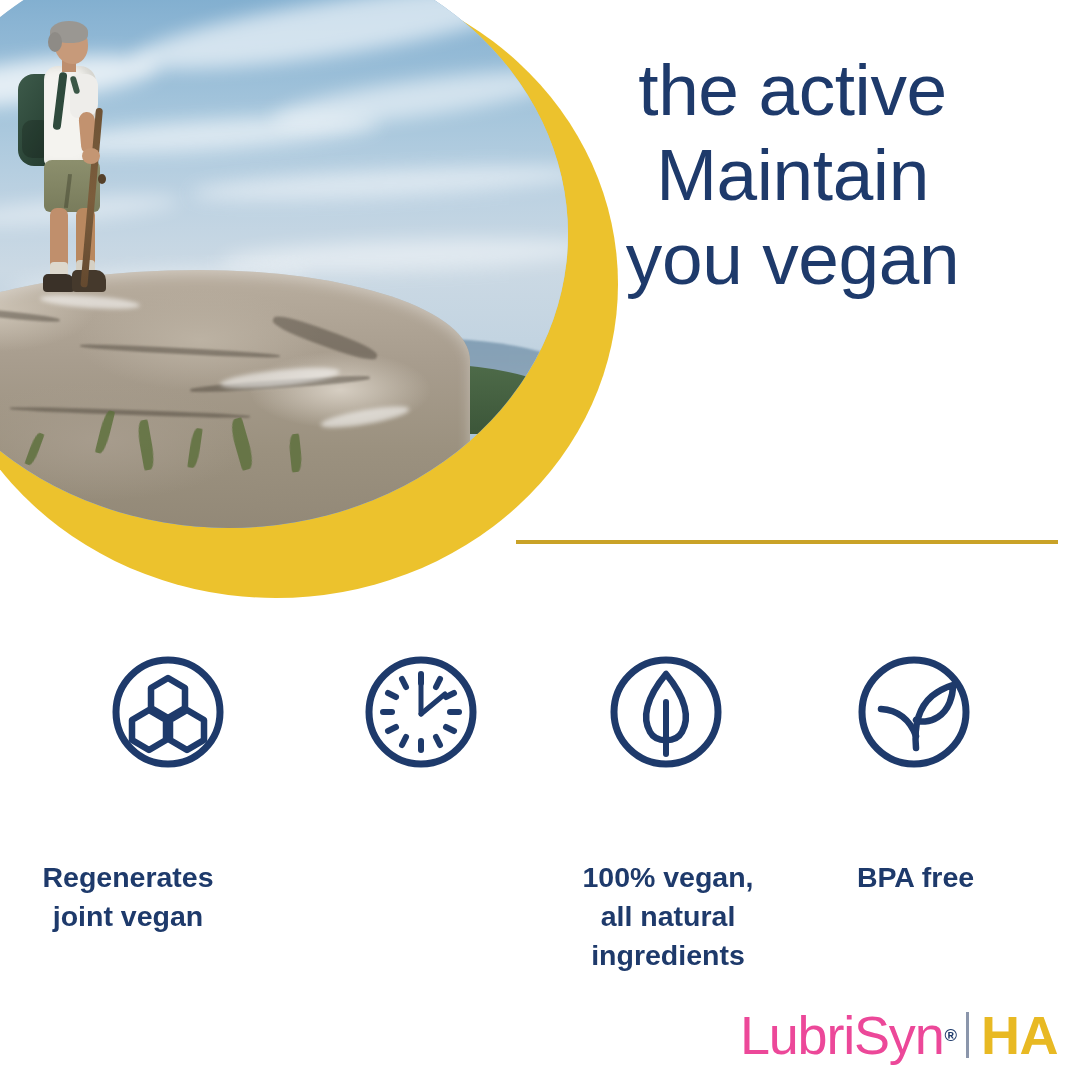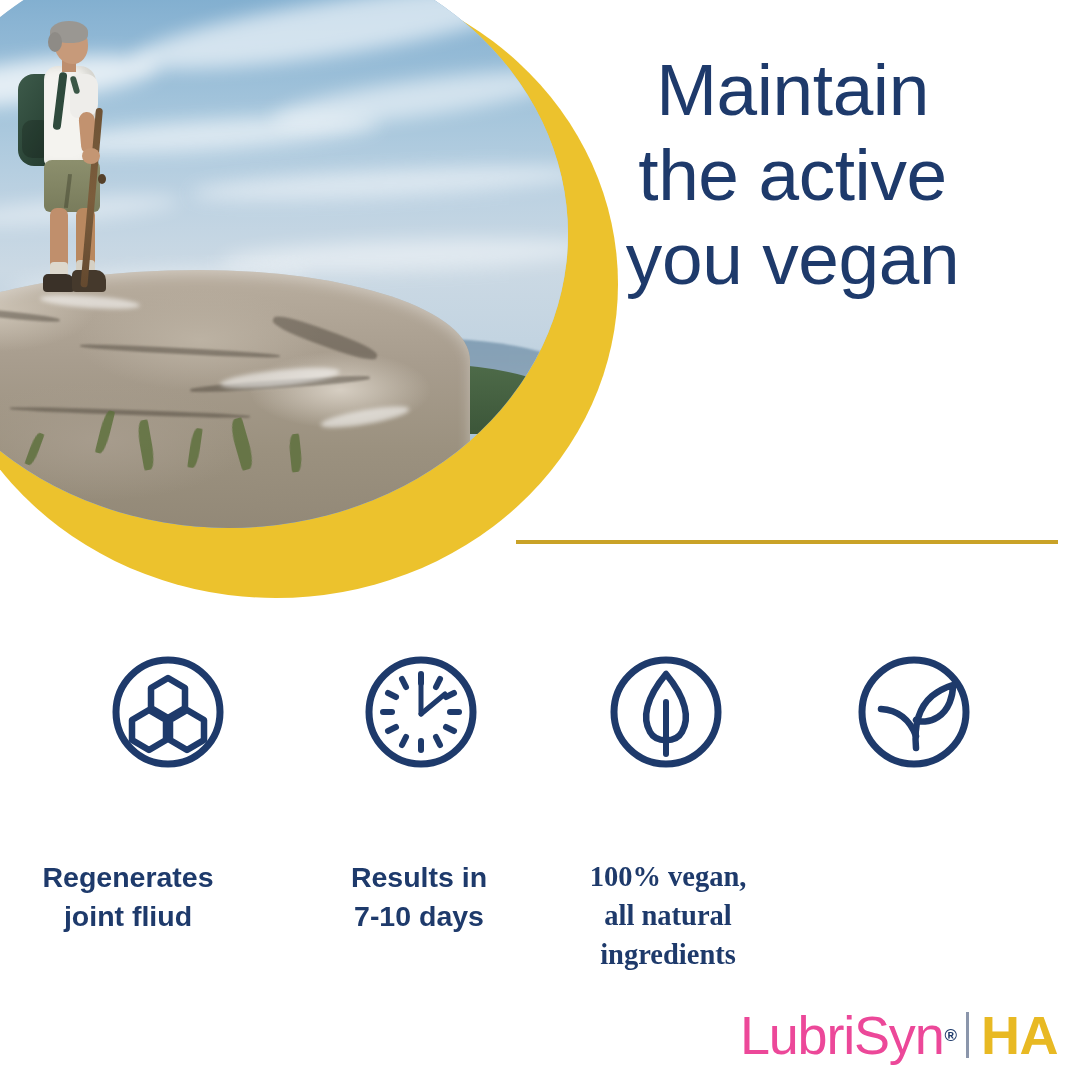--- a/index.html
+++ b/index.html
@@ -193,21 +193,21 @@
   .features {
     position: absolute;
     left: 0;
     top: 648px;
     width: 1045px;
     display: flex;
   }
   .feature { position: relative; }
   .feature:nth-child(1) { width: 292px; }
   .feature:nth-child(2) { width: 250px; }
-  .feature:nth-child(3) { width: 250px; font-family: Liberation Serif, serif; }
+  .feature:nth-child(3) { width: 250px; }
   .feature:nth-child(4) { width: 253px; }
 
   .icon-wrap { width: 100%; height: 128px; display: flex; align-items: center; }
   .feature:nth-child(1) .icon-wrap { padding-left: 108px; }
   .feature:nth-child(2) .icon-wrap { padding-left: 69px; }
   .feature:nth-child(3) .icon-wrap { padding-left: 64px; }
   .feature:nth-child(4) .icon-wrap { padding-left: 62px; }
 
   .icon { width: 120px; height: 120px; display: block; }
 
@@ -323,43 +323,43 @@
         <div class="hk boot1"></div>
         <div class="hk boot2"></div>
         <div class="hk stick"></div>
         <div class="hk stick-knot"></div>
         <div class="hk hand"></div>
       </div>
     </div>
   </div>
 
   <div class="headline">
+    <span class="ln">the active</span>
     <span class="ln">Maintain</span>
-    <span class="ln">the active</span>
     <span class="ln">you vegan</span>
   </div>
 
   <div class="gold-rule"></div>
 
   <div class="features">
 
     <div class="feature">
       <div class="icon-wrap">
         <svg class="icon" viewBox="0 0 120 120">
           <circle cx="60" cy="60" r="52" fill="none" stroke="#1e3a6b" stroke-width="7"></circle>
           <g fill="none" stroke="#1e3a6b" stroke-width="6.5" stroke-linejoin="round">
             <polygon points="60,26 77,36 77,56 60,66 43,56 43,36"></polygon>
             <polygon points="41,58 58,68 58,88 41,98 24,88 24,68"></polygon>
             <polygon points="79,58 96,68 96,88 79,98 62,88 62,68"></polygon>
           </g>
         </svg>
       </div>
       <div class="feature-label">
         <span>Regenerates</span><br>
-        <span>joint fliud</span>
+        <span>joint vegan</span>
       </div>
     </div>
 
     <div class="feature">
       <div class="icon-wrap">
         <svg class="icon" viewBox="0 0 120 120">
           <circle cx="60" cy="60" r="52" fill="none" stroke="#1e3a6b" stroke-width="7"></circle>
           <g stroke="#1e3a6b" stroke-width="6" stroke-linecap="round">
             <line x1="60" y1="22" x2="60" y2="31"></line>
             <line x1="79" y1="27" x2="75" y2="35"></line>
@@ -373,24 +373,20 @@
             <line x1="22" y1="60" x2="31" y2="60"></line>
             <line x1="27" y1="41" x2="35" y2="45"></line>
             <line x1="41" y1="27" x2="45" y2="35"></line>
           </g>
           <g stroke="#1e3a6b" stroke-linecap="round" fill="none">
             <line x1="60" y1="62" x2="60" y2="27" stroke-width="5"></line>
             <line x1="60" y1="62" x2="84" y2="42" stroke-width="5"></line>
           </g>
         </svg>
       </div>
-      <div class="feature-label">
-        <span>Results in</span><br>
-        <span>7-10 days</span>
-      </div>
     </div>
 
     <div class="feature">
       <div class="icon-wrap">
         <svg class="icon" viewBox="0 0 120 120">
           <circle cx="60" cy="60" r="52" fill="none" stroke="#1e3a6b" stroke-width="7"></circle>
           <path d="M60 22 C 40 46, 36 66, 44 80 C 50 91, 70 91, 76 80 C 84 66, 80 46, 60 22 Z" fill="none" stroke="#1e3a6b" stroke-width="6.5" stroke-linejoin="round"></path>
           <line x1="60" y1="50" x2="60" y2="102" stroke="#1e3a6b" stroke-width="6" stroke-linecap="round"></line>
         </svg>
       </div>
@@ -402,20 +398,23 @@
     </div>
 
     <div class="feature">
       <div class="icon-wrap">
         <svg class="icon" viewBox="0 0 120 120">
           <circle cx="60" cy="60" r="52" fill="none" stroke="#1e3a6b" stroke-width="7"></circle>
           <path d="M62 96 C 60 74, 64 56, 78 44 C 88 36, 96 34, 99 33 C 99 44, 95 58, 84 65 C 75 71, 66 70, 62 68" fill="none" stroke="#1e3a6b" stroke-width="6.5" stroke-linejoin="round" stroke-linecap="round"></path>
           <path d="M62 84 C 56 68, 44 58, 27 57" fill="none" stroke="#1e3a6b" stroke-width="6.5" stroke-linecap="round"></path>
         </svg>
       </div>
+      <div class="feature-label">
+        <span>BPA free</span>
+      </div>
     </div>
 
   </div>
 
   <div class="logo">
     <span class="logo-main">LubriSyn</span>
     <span class="logo-reg">®</span>
     <span class="logo-divider"></span>
     <span class="logo-ha">HA</span>
   </div>

